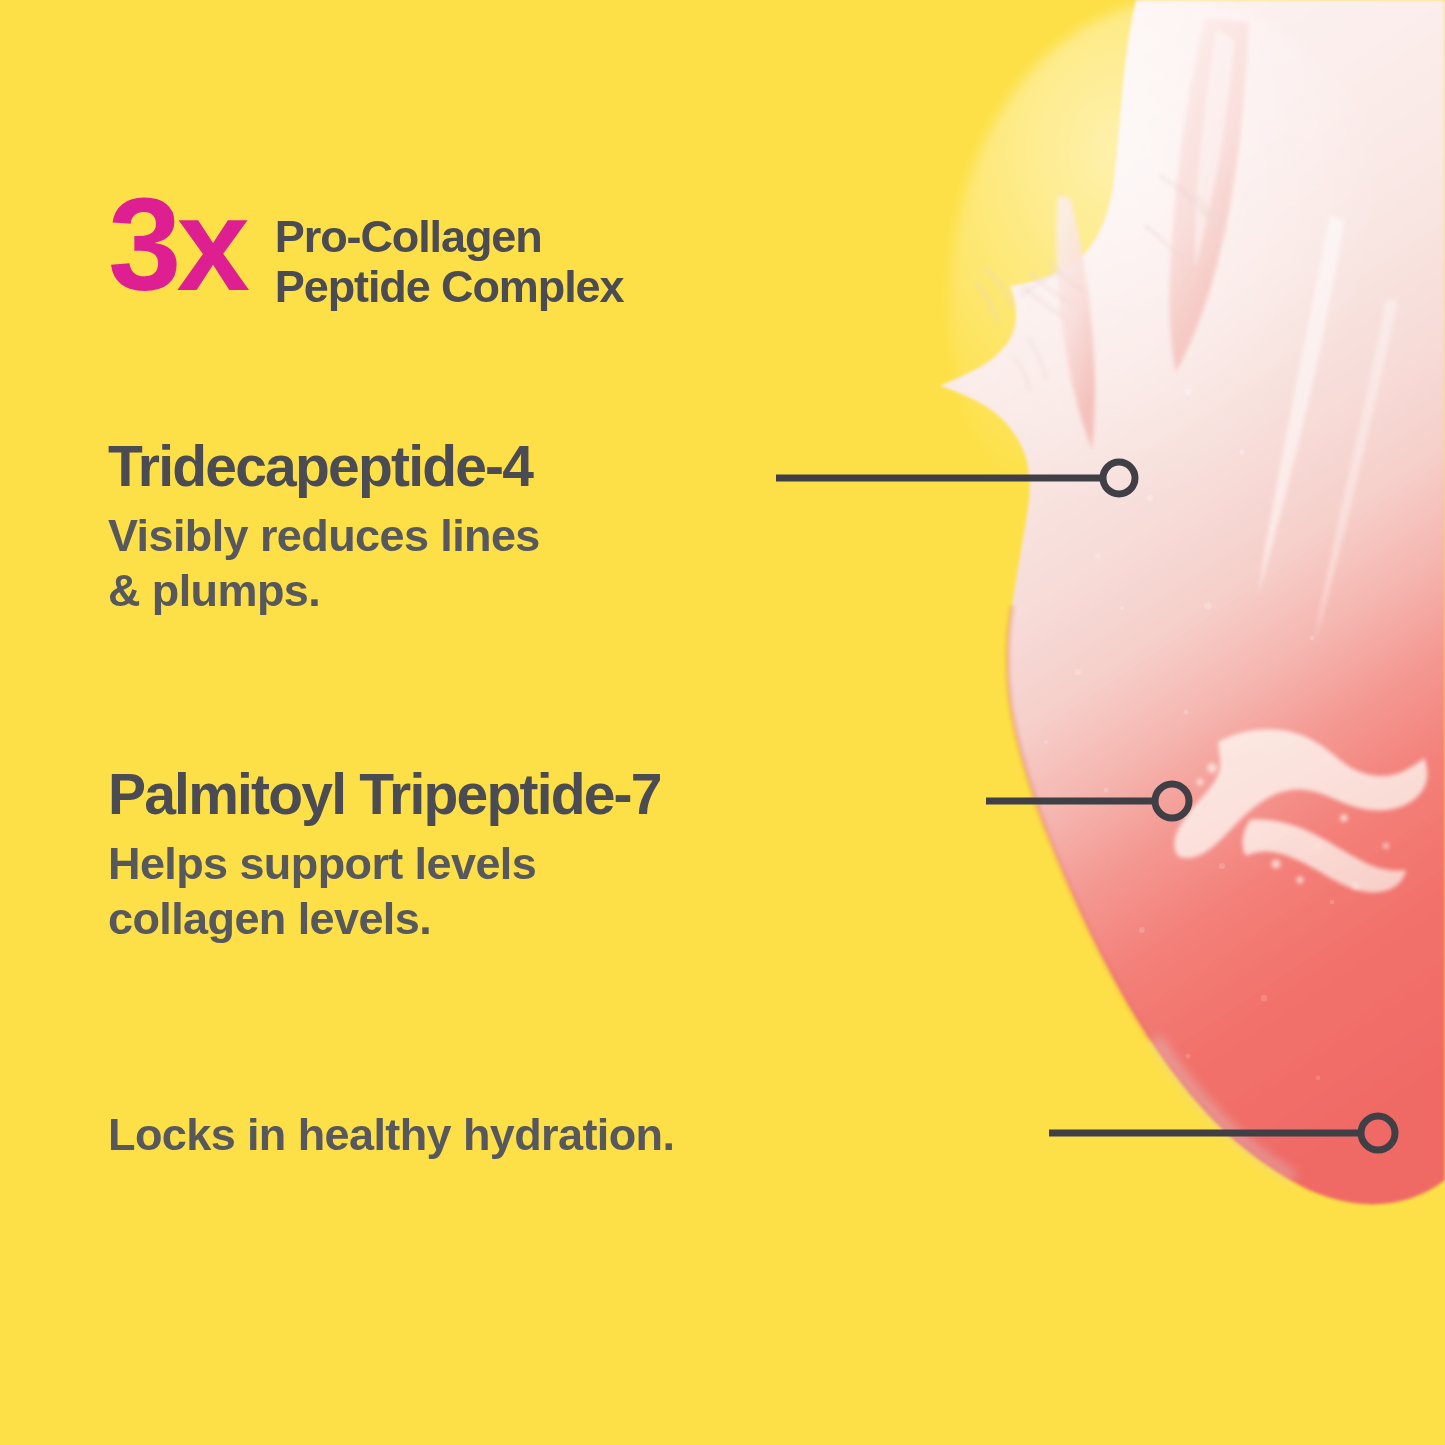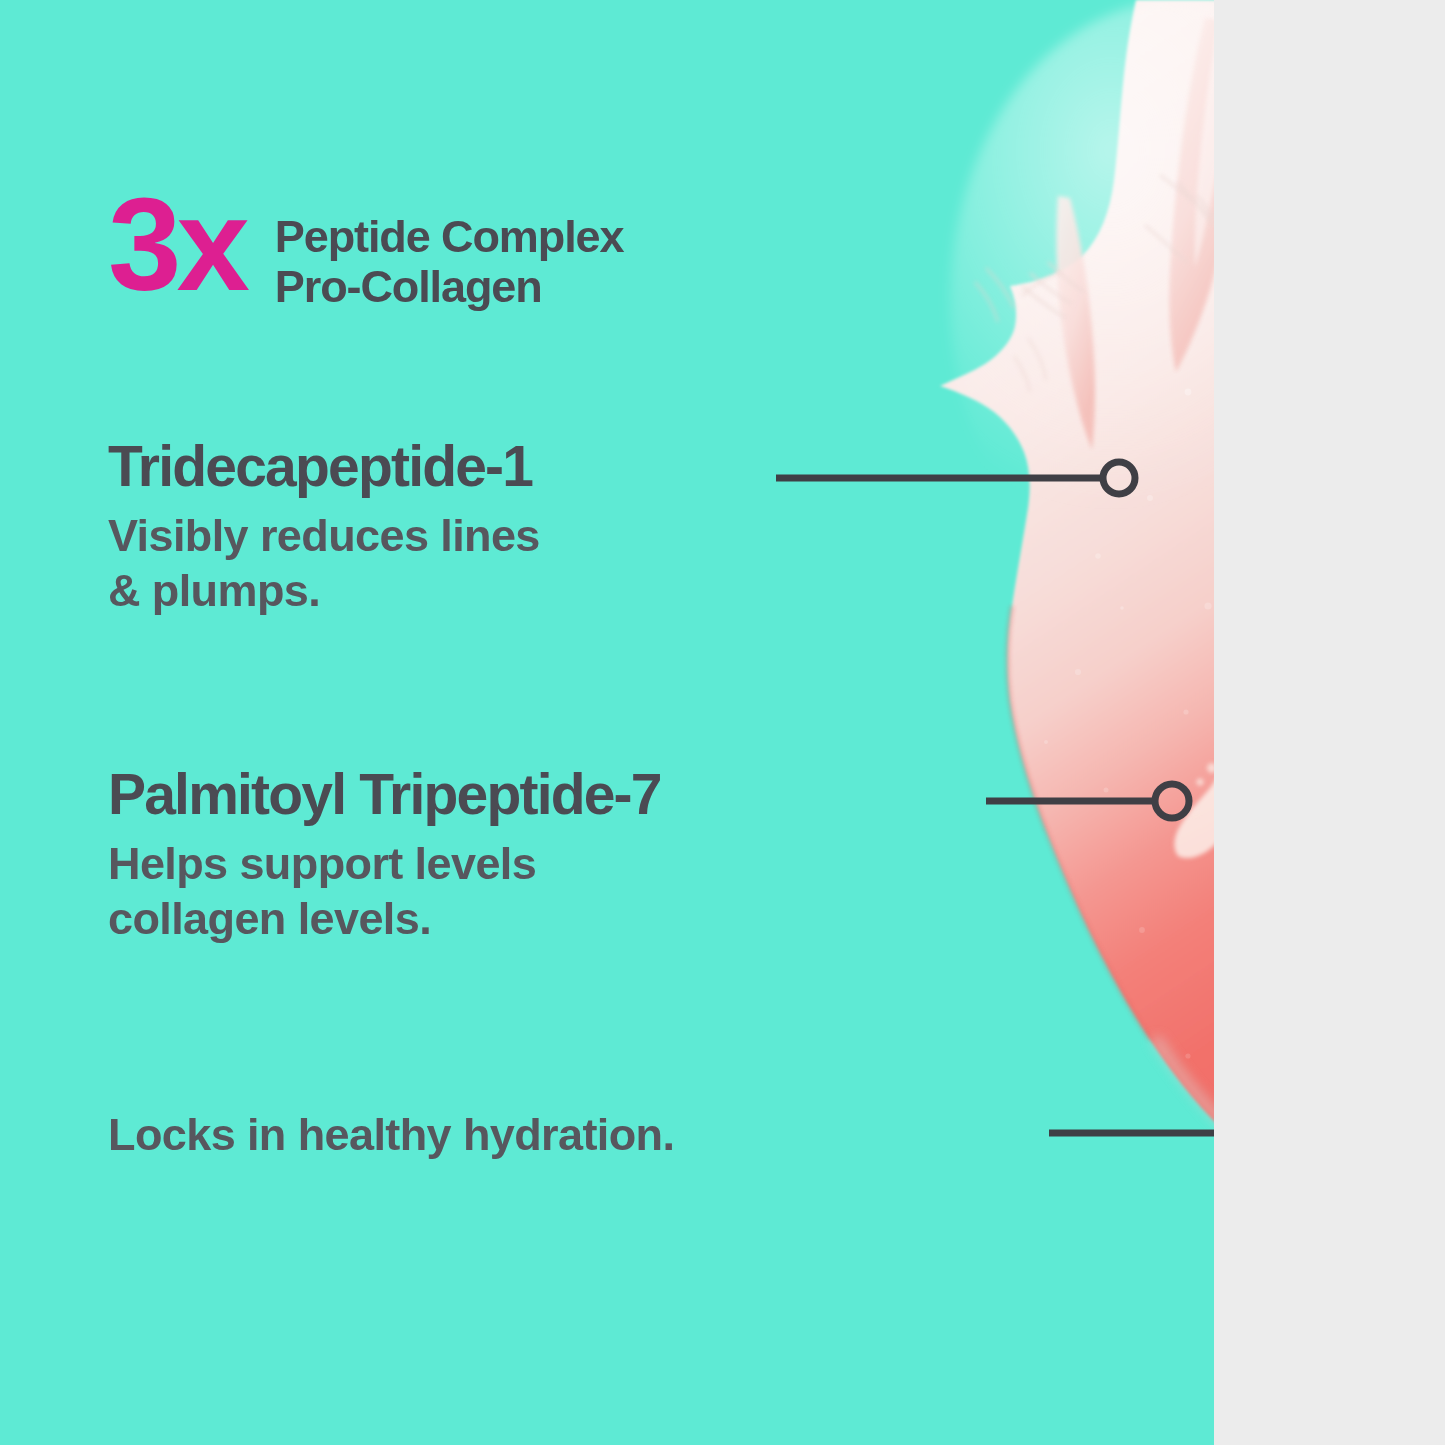--- a/index.html
+++ b/index.html
@@ -3,21 +3,21 @@
 <meta charset="utf-8">
 <style>
   html,body{margin:0;padding:0;}
   body{
     width:1445px;height:1445px;
     background:#ececec;
     font-family:"Liberation Sans","DejaVu Sans",sans-serif;
     overflow:hidden;
     position:relative;
   }
-  #stage{position:absolute;inset:0;width:1214px;height:1445px;overflow:hidden;background:#5eead4;}
+  #stage{position:absolute;inset:0;width:1445px;height:1445px;overflow:hidden;background:#fde047;}
 
   
   #smear-art{position:absolute;left:0;top:0;width:1445px;height:1445px;pointer-events:none;}
 
   
   #header-block{position:absolute;left:108px;top:186px;display:flex;align-items:flex-start;}
   #multiplier{
     font-size:132px;line-height:0.98;font-weight:700;letter-spacing:-5px;
     color:#dd1f91;white-space:nowrap;margin-top:-6px;
   }
@@ -243,27 +243,27 @@
     <path d="M1046,830 C1028,782 1016,742 1010,700 C1006,666 1007,636 1012,606" fill="none" stroke="#e0615c" stroke-width="4" opacity="0.35" filter="url(#blurSm)"></path>
     <path d="M1150,1040 C1108,975 1075,905 1046,830" fill="none" stroke="#e0615c" stroke-width="4" opacity="0.3" filter="url(#blurSm)"></path>
 
     <path d="M1290,1180 C1230,1145 1190,1100 1150,1040 L1160,1036
              C1200,1096 1240,1140 1298,1174 Z" fill="#d9d3d2" opacity="0.5" filter="url(#blurMd)"></path>
   </svg>
 
   <div id="header-block">
     <div id="multiplier">3x</div>
     <div id="header-lines">
+      <div class="header-line">Pro-Collagen</div>
       <div class="header-line">Peptide Complex</div>
-      <div class="header-line">Pro-Collagen</div>
     </div>
   </div>
 
   <div class="callout" id="callout-1">
-    <h2 class="callout-title">Tridecapeptide-1</h2>
+    <h2 class="callout-title">Tridecapeptide-4</h2>
     <p class="callout-desc">Visibly reduces lines
 &amp; plumps.</p>
   </div>
 
   <div class="callout" id="callout-2">
     <h2 class="callout-title">Palmitoyl Tripeptide-7</h2>
     <p class="callout-desc">Helps support levels
 collagen levels.</p>
   </div>
 

